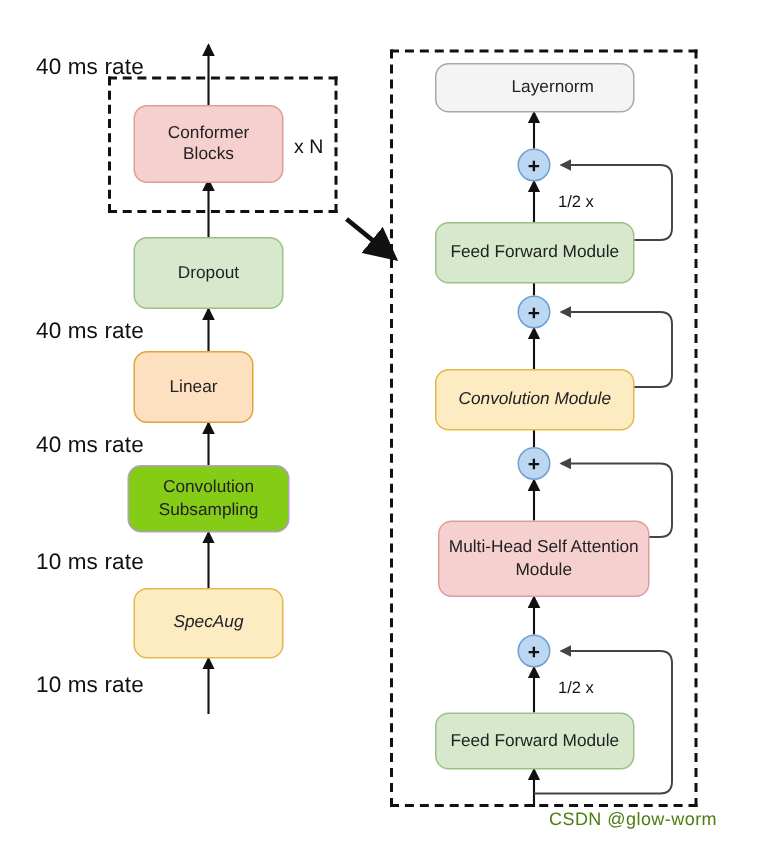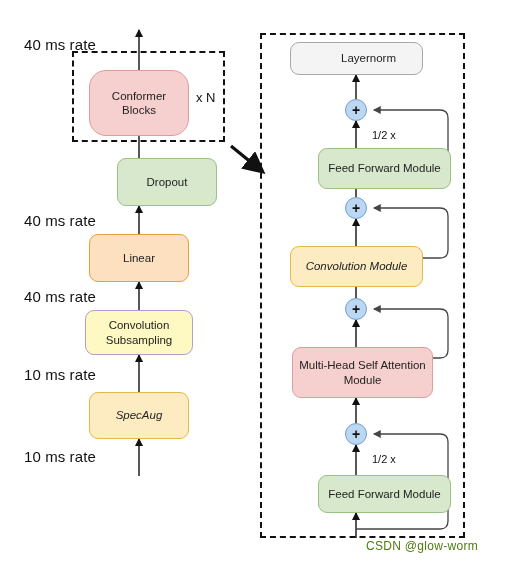--- a/index.html
+++ b/index.html
@@ -7,25 +7,25 @@
        font-family:"Liberation Sans","DejaVu Sans",sans-serif;
        color:#1a1a1a;position:relative;}
   #canvas{position:absolute;inset:0;width:515px;height:563px;}
 
   .node{position:absolute;box-sizing:border-box;border-radius:9px;
         display:flex;align-items:center;justify-content:center;
         text-align:center;line-height:1.22;font-size:11.5px;color:#222;
         border:1px solid #999;background:#f5f5f5;}
   .node span{display:block;padding:0 4px;}
 
-  .n-green {background:#d7e8cd;border-color:#9cc184;margin-left:28px;}
+  .n-green {background:#d7e8cd;border-color:#9cc184;}
   .n-yellow{background:#fdecc2;border-color:#e4b84a;font-style:italic;}
   .n-orange{background:#fde0c0;border-color:#e5a23c;}
   .n-pink  {background:#f6cfcf;border-color:#dd9d9d;}
-  .n-purple{background:#fef9c3;border-color:#b49ccd;}
+  .n-purple{background:#84cc16;border-color:#b49ccd;}
   .n-gray  {background:#f4f4f4;border-color:#a8a8a8;padding-left:24px;}
 
   .plus{position:absolute;width:22px;height:22px;border-radius:50%;
         background:#bcd7f2;border:1.2px solid #6f9fd0;box-sizing:border-box;
         display:flex;align-items:center;justify-content:center;
         font-size:14px;line-height:1;color:#111;font-weight:600;}
 
   .rate{position:absolute;font-size:15px;color:#111;white-space:nowrap;letter-spacing:.1px;}
   .xn{position:absolute;font-size:13px;color:#111;white-space:nowrap;}
   .half{position:absolute;font-size:11px;color:#111;white-space:nowrap;margin-left:48px;}
@@ -91,30 +91,30 @@
     <path d="M356,358 L440,358 Q448,358 448,350 L448,317 Q448,309 440,309 L374,309" marker-end="url(#ahg)"></path>
 
     <path d="M356,258 L440,258 Q448,258 448,250 L448,216 Q448,208 440,208 L374,208" marker-end="url(#ahg)"></path>
 
     <path d="M356,160 L440,160 Q448,160 448,152 L448,118 Q448,110 440,110 L374,110" marker-end="url(#ahg)"></path>
   </g>
 </svg>
 
 <div class="dashbox" style="left:72px;top:51px;width:153px;height:91px;"></div>
 
-<div class="node n-pink" style="left:89px;top:70px;width:100px;height:66px;border-radius:17px;">
+<div class="node n-pink" style="left:89px;top:70px;width:100px;height:52px;">
   <span>Conformer Blocks</span>
 </div>
 <div class="xn" style="left:196px;top:90px;">x N</div>
 
 <div class="node n-green" style="left:89px;top:158px;width:100px;height:48px;">
   <span>Dropout</span>
 </div>
 
-<div class="node n-orange" style="left:89px;top:234px;width:100px;height:48px;">
+<div class="node n-orange" style="left:89px;top:234px;width:80px;height:48px;">
   <span>Linear</span>
 </div>
 
 <div class="node n-purple" style="left:85px;top:310px;width:108px;height:45px;">
   <span style="white-space:pre-line;">Convolution
 Subsampling</span>
 </div>
 
 <div class="node n-yellow" style="left:89px;top:392px;width:100px;height:47px;">
   <span>SpecAug</span>

